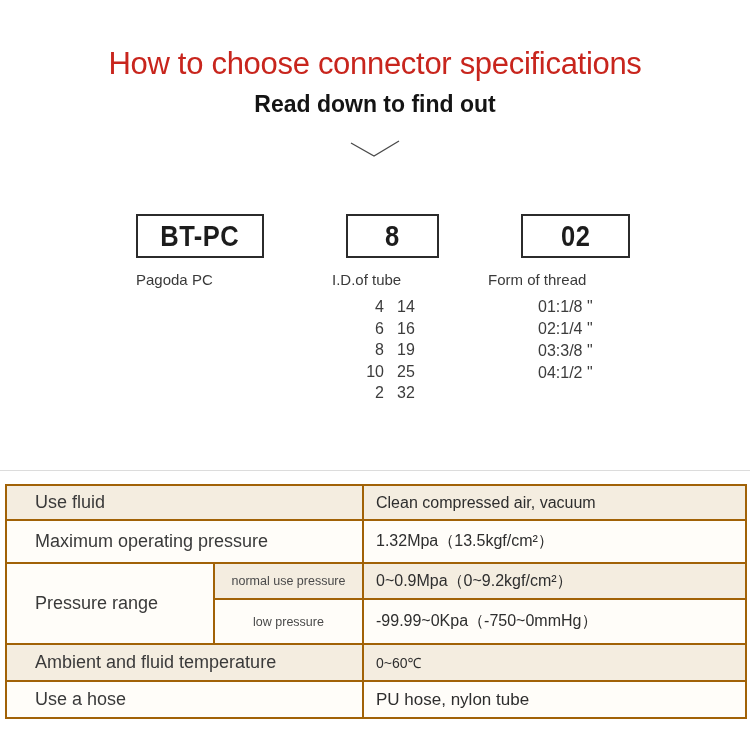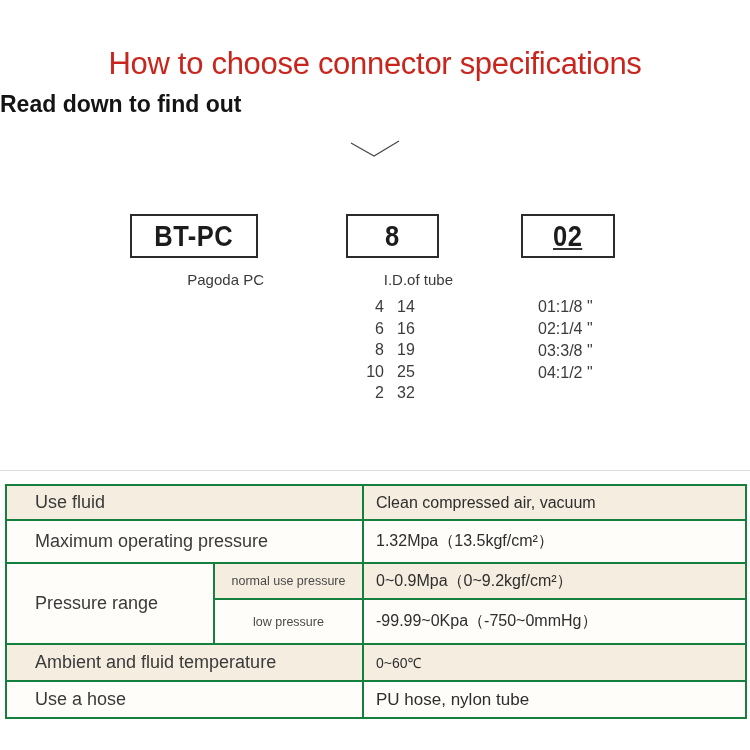--- a/index.html
+++ b/index.html
@@ -2,52 +2,52 @@
 <html><head>
 <meta charset="utf-8">
 <style>
   html,body{margin:0;padding:0;background:#ffffff;}
   #page{position:relative;width:750px;height:750px;background:#ffffff;overflow:hidden;
         font-family:"Liberation Sans",sans-serif;color:#333;}
 
   
   .title{position:absolute;top:46px;left:0;width:750px;text-align:center;
          font-size:31px;font-weight:400;letter-spacing:-0.3px;}
-  .subtitle{position:absolute;top:91px;left:0;width:750px;
+  .subtitle{position:absolute;top:91px;left:0;width:750px;text-align:center;
             font-size:23px;font-weight:600;color:#141414;}
   .chevron{position:absolute;top:139px;left:348px;}
 
   
   .code-box{position:absolute;top:214px;height:44px;border:2px solid #2b2b2b;
             background:#fff;display:flex;align-items:center;justify-content:center;box-sizing:border-box;}
   .code-box .code{font-weight:bold;font-size:29px;color:#1c1c1c;transform:scaleX(0.88);
                   letter-spacing:0.5px;white-space:nowrap;}
-  #box-model{left:130px;width:128px;}
+  #box-model{left:136px;width:128px;}
   #box-tube{left:346px;width:93px;}
-  #box-thread{left:521px;width:94px;text-decoration:underline;}
-  .box-label{position:absolute;top:271px;font-size:15px;color:#3a3a3a;text-align:right;}
+  #box-thread{left:521px;width:109px;}
+  .box-label{position:absolute;top:271px;font-size:15px;color:#3a3a3a;text-align:left;}
   #label-model{left:136px;width:128px;}
   #label-tube{left:332px;width:121px;}
   #label-thread{left:488px;width:160px;}
 
   
   .tube-grid{position:absolute;left:356px;top:296px;font-size:16px;color:#3c3c3c;}
   .tube-grid .trow{display:flex;height:21.5px;line-height:21.5px;}
   .tube-grid .c1{width:28px;text-align:right;}
   .tube-grid .c2{margin-left:13px;text-align:right;}
   .thread-list{position:absolute;left:538px;top:296px;font-size:16px;color:#3c3c3c;}
   .thread-list div{height:22px;line-height:22px;white-space:pre;}
 
   
   .pre-table-line{position:absolute;top:470px;left:0;width:750px;height:1px;background:#dcdcdc;}
 
   
   table.spec{position:absolute;top:484px;left:5px;width:740px;border-collapse:collapse;
              table-layout:fixed;}
-  table.spec td{border:2px solid #15803d;box-sizing:border-box;overflow:hidden;}
+  table.spec td{border:2px solid #a16207;box-sizing:border-box;overflow:hidden;}
   td.lbl{font-size:18px;color:#3a3a3a;padding-left:28px;}
   td.val{font-size:16px;color:#2e2e2e;text-align:left;padding:0 12px;}
   td.sub{font-size:12.5px;color:#4a4a4a;text-align:center;}
   .band{background:#f4ede0;}
   .plain{background:#fffdf9;}
   tr.r1{height:35px;} tr.r2{height:43px;} tr.r3{height:36px;}
   tr.r4{height:45px;} tr.r5{height:37px;} tr.r6{height:37px;}
 </style>
 </head>
 <body>
@@ -66,20 +66,21 @@
   </div>
   <div class="code-box" id="box-tube">
     <span class="code">8</span>
   </div>
   <div class="code-box" id="box-thread">
     <span class="code">02</span>
   </div>
 
   <div class="box-label" id="label-model">Pagoda PC</div>
   <div class="box-label" id="label-tube">I.D.of tube</div>
+  <div class="box-label" id="label-thread">Form of thread</div>
 
   <div class="tube-grid">
     <div class="trow">
       <span class="c1">4</span>
       <span class="c2">14</span>
     </div>
     <div class="trow">
       <span class="c1">6</span>
       <span class="c2">16</span>
     </div>

